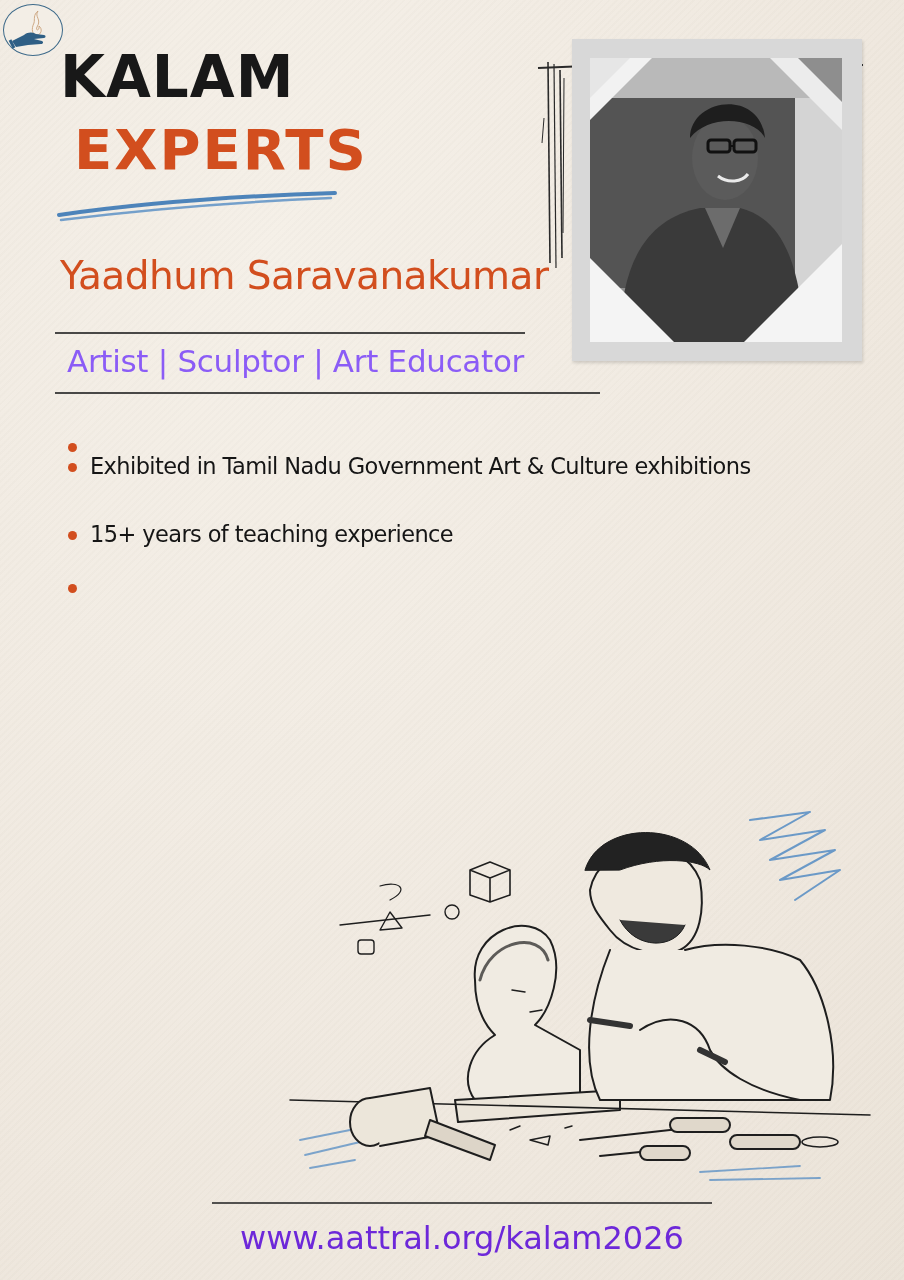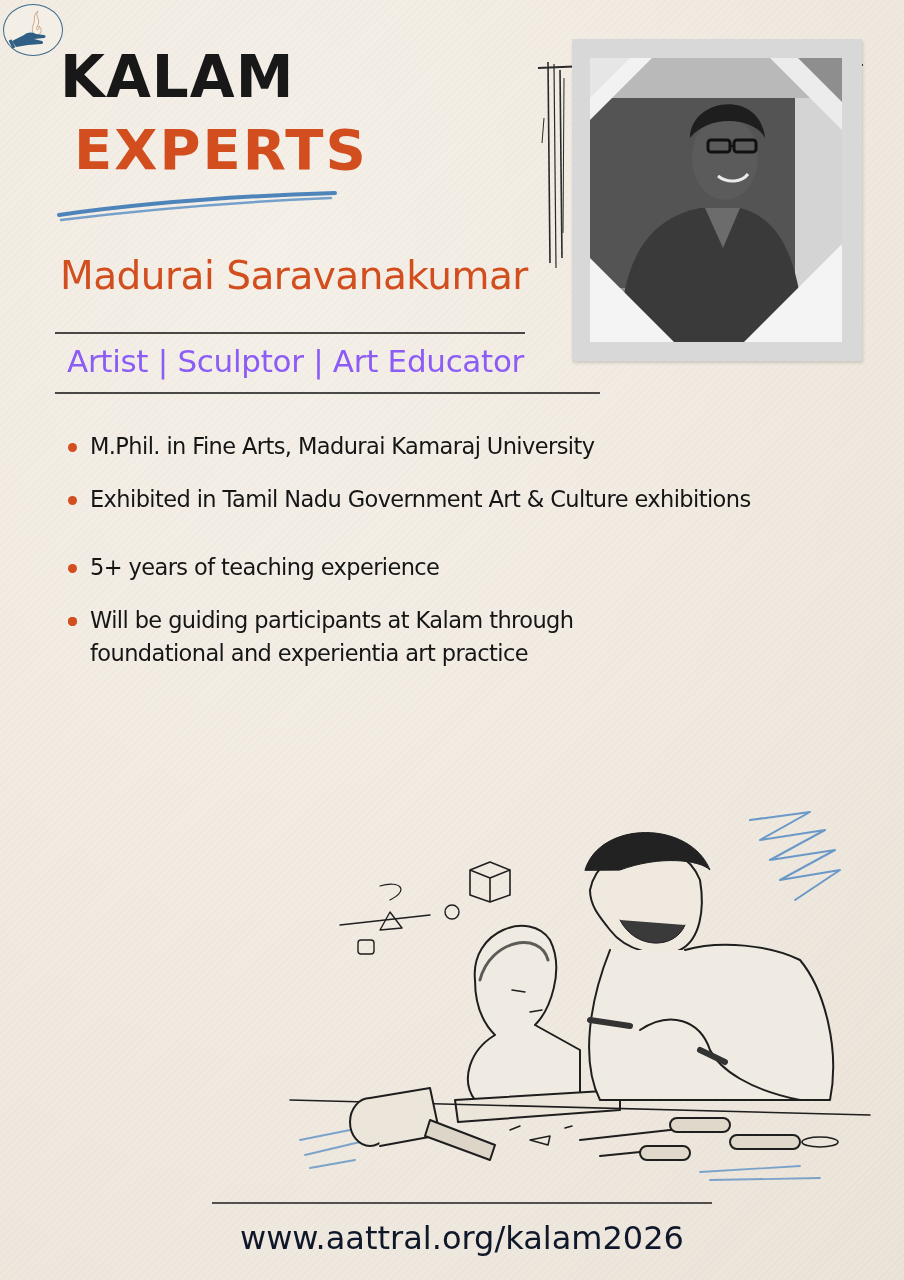--- a/index.html
+++ b/index.html
@@ -46,21 +46,21 @@
     .b1 { margin-bottom: 20px; }
     .b2 { margin-bottom: 35px; }
     .b3 { margin-bottom: 20px; }
     .b4 { margin-bottom: 18px; }
 
     
     .illus { left: 280px; top: 800px; width: 600px; height: 390px; }
 
     
     .rule3 { left: 212px; top: 1202px; width: 500px; height: 2px; background: #2a2a2a; opacity: 0.8; }
-    .url { left: 240px; top: 1222px; font-family: "DejaVu Sans", sans-serif; font-size: 32px; color: #0f172a; letter-spacing: 0px; line-height: 1; }
+    .url { left: 240px; top: 1222px; font-family: "DejaVu Sans", sans-serif; font-size: 32px; color: #6d28d9; letter-spacing: 0px; line-height: 1; }
   </style>
 </head>
 <body>
 
 <div class="abs logo">
   <svg width="58" height="50" viewBox="0 0 58 50">
     <path d="M34 6 C30 12, 38 14, 33 22 C31 26, 36 26, 35 21 C39 24, 37 30, 33 30 C28 30, 27 24, 30 18 C31 14, 29 10, 34 6 Z" fill="#f6f1ea" stroke="#c9a27a" stroke-width="0.9"></path>
     <path d="M8 36 L20 30 C24 27, 28 27, 32 29 L40 30 C42 30, 42 33, 40 33 L30 34 L38 36 C40 37, 39 39, 37 39 L24 40 L12 42 Z" fill="#2f5f85"></path>
     <path d="M6 35 L10 43" stroke="#2f5f85" stroke-width="3"></path>
   </svg>
@@ -102,31 +102,30 @@
 
     <polygon points="0,0 62,0 0,62" fill="#f2f2f2"></polygon>
     <polygon points="0,0 40,0 0,40" fill="#e6e6e6"></polygon>
     <polygon points="252,0 180,0 252,72" fill="#ececec"></polygon>
     <polygon points="252,0 208,0 252,44" fill="#8e8e8e"></polygon>
     <polygon points="0,284 0,200 84,284" fill="#f4f4f4"></polygon>
     <polygon points="252,284 252,186 154,284" fill="#f4f4f4"></polygon>
   </svg>
 </div>
 
-<div class="abs name">Madurai Saravanakumar</div>
+<div class="abs name">Yaadhum Saravanakumar</div>
 <div class="abs rule1"></div>
 <div class="abs roles">Artist | Sculptor | Art Educator</div>
 <div class="abs rule2"></div>
 
 <ul class="abs bullets">
-  <li class="b0"><span class="dot"></span><span>M.Phil. in Fine Arts, Madurai Kamaraj University</span></li>
+  <li class="b0"><span class="dot"></span></li>
   <li class="b2"><span class="dot"></span><span>Exhibited in Tamil Nadu Government Art &amp; Culture exhibitions</span></li>
-  <li class="b3"><span class="dot"></span><span>5+ years of teaching experience</span></li>
+  <li class="b3"><span class="dot"></span><span>15+ years of teaching experience</span></li>
   <li class="b4"><span class="dot"></span></li>
-  <li class="b5" style="width:560px"><span class="dot"></span><span>Will be guiding participants at Kalam through foundational and experientia art practice</span></li>
 </ul>
 
 <svg class="abs illus" viewBox="0 0 600 390">
   <g stroke="#1e1e1e" fill="none" stroke-linecap="round" stroke-linejoin="round">
 
     <path d="M470 20 L530 12 L480 40 L545 30 L490 60 L555 50 L500 80 L560 70 L515 100" stroke="#4a86c2" stroke-width="2" opacity="0.8"></path>
     <path d="M20 340 L70 330 M25 355 L80 342 M30 368 L75 360" stroke="#4a86c2" stroke-width="1.8" opacity="0.7"></path>
     <path d="M420 372 L520 366 M430 380 L540 378" stroke="#4a86c2" stroke-width="1.8" opacity="0.7"></path>
 
     <path d="M190 70 L210 62 L230 70 L230 95 L210 102 L190 95 Z M190 70 L210 78 L230 70 M210 78 L210 102" stroke-width="1.6"></path>

